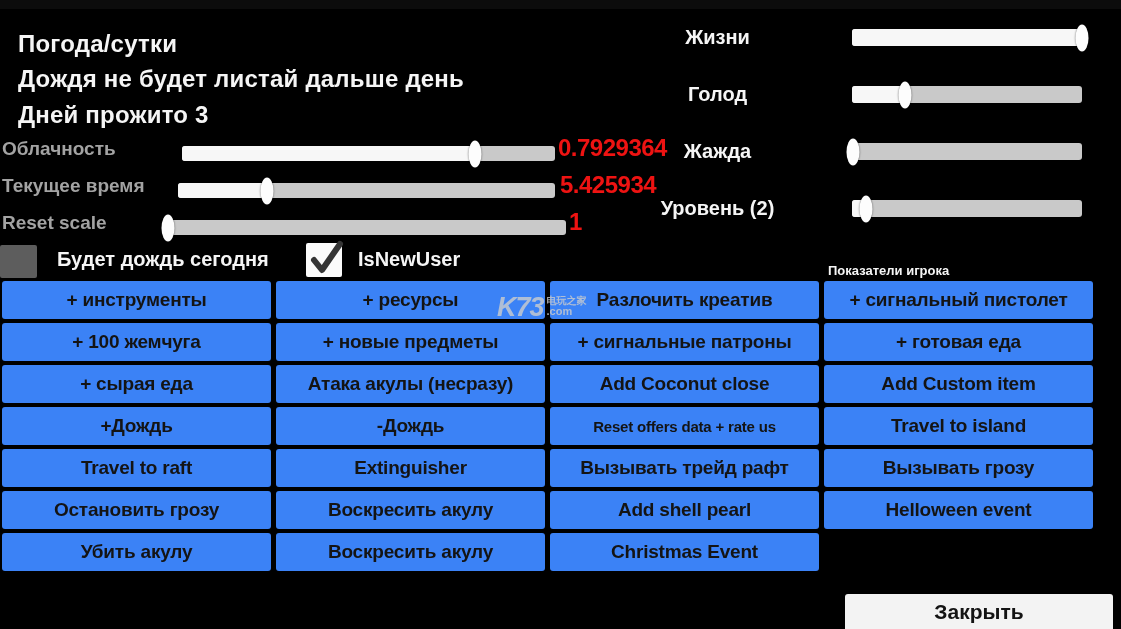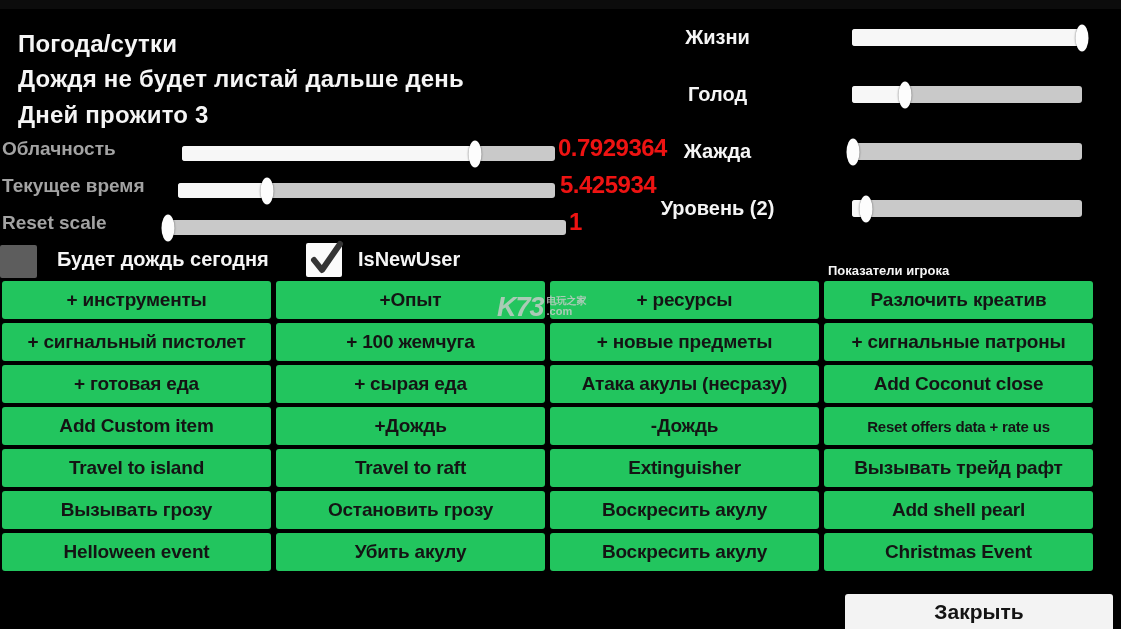--- a/index.html
+++ b/index.html
@@ -41,21 +41,21 @@
   #cb1 svg{position:absolute;left:1px;top:-9px;overflow:visible;}
   .cblabel{position:absolute;top:6px;font-size:20px;}
   #cblabel0{left:57px;} #cblabel1{left:358px;}
   
   .grid{
     position:absolute;left:2px;top:281px;width:1091px;
     display:grid;grid-template-columns:repeat(4,1fr);grid-auto-rows:38px;
     column-gap:5px;row-gap:4px;
   }
   .grid-btn{
-    background:#22c55e;border-radius:3px;color:#141414;
+    background:#3b82f6;border-radius:3px;color:#141414;
     display:flex;align-items:center;justify-content:center;
     font-size:19px;font-weight:700;letter-spacing:-0.2px;
     white-space:nowrap;cursor:pointer;
   }
   .grid-btn.small{font-size:15px;}
   
   .close-btn{
     position:absolute;left:845px;top:594px;width:268px;height:40px;
     background:#f3f3f3;border-radius:3px;color:#141414;
     display:flex;align-items:flex-start;justify-content:center;
@@ -144,21 +144,20 @@
   <div id="cb1" class="cbox">
     <svg width="40" height="44" viewBox="0 0 40 44">
       <polyline points="7,26 15,36 33,10" fill="none" stroke="#353535" stroke-width="6" stroke-linecap="round" stroke-linejoin="round"></polyline>
     </svg>
   </div>
   <div id="cblabel1" class="cblabel">IsNewUser</div>
 </div>
 
 <div class="grid" id="btn-grid">
     <div class="grid-btn">+ инструменты</div>
-    <div class="grid-btn">+Опыт</div>
     <div class="grid-btn">+ ресурсы</div>
     <div class="grid-btn">Разлочить креатив</div>
     <div class="grid-btn">+ сигнальный пистолет</div>
     <div class="grid-btn">+ 100 жемчуга</div>
     <div class="grid-btn">+ новые предметы</div>
     <div class="grid-btn">+ сигнальные патроны</div>
     <div class="grid-btn">+ готовая еда</div>
     <div class="grid-btn">+ сырая еда</div>
     <div class="grid-btn">Атака акулы (несразу)</div>
     <div class="grid-btn">Add Coconut close</div>

